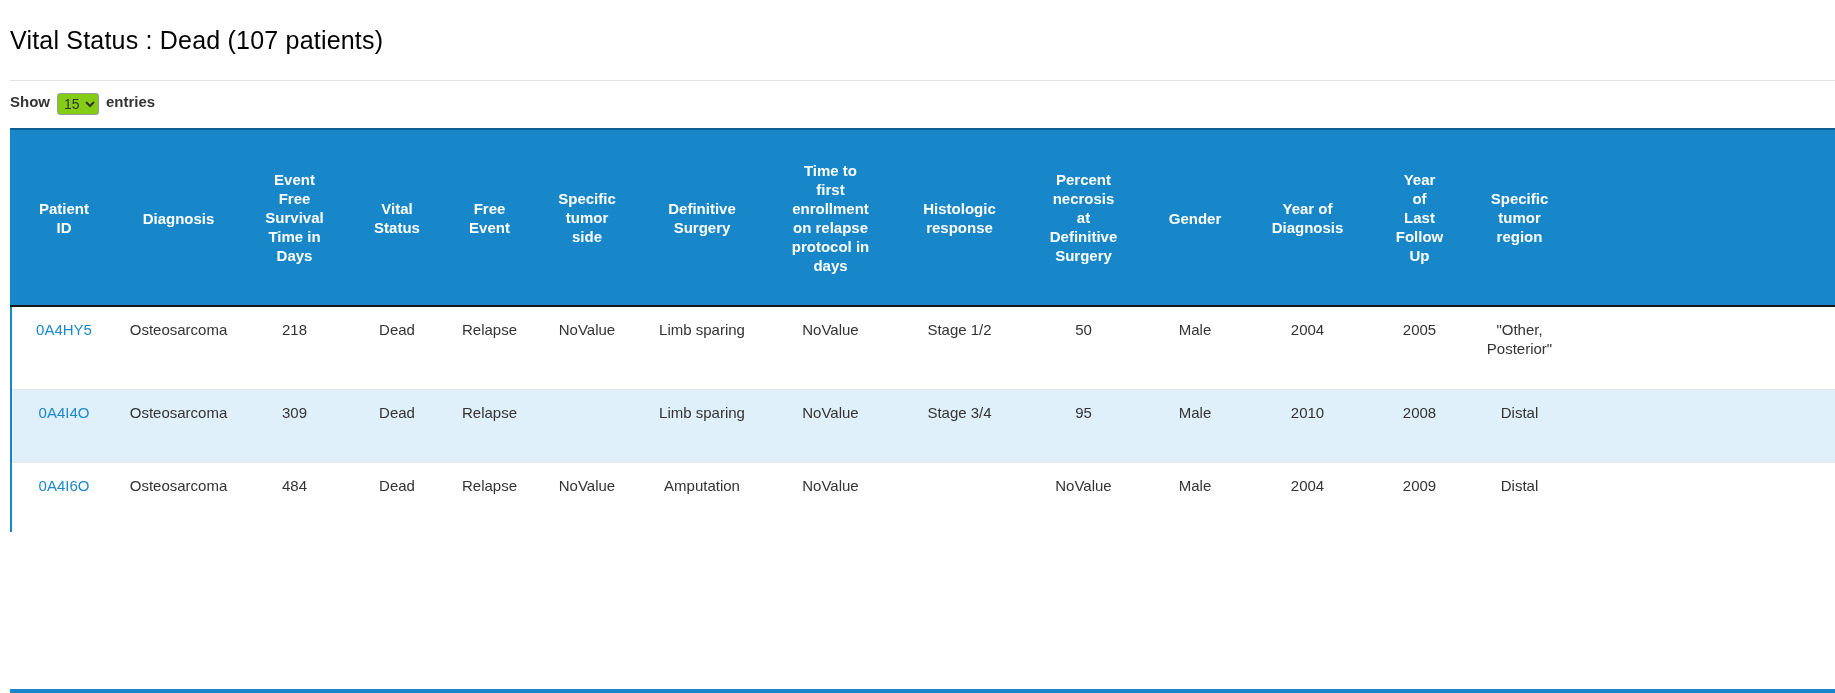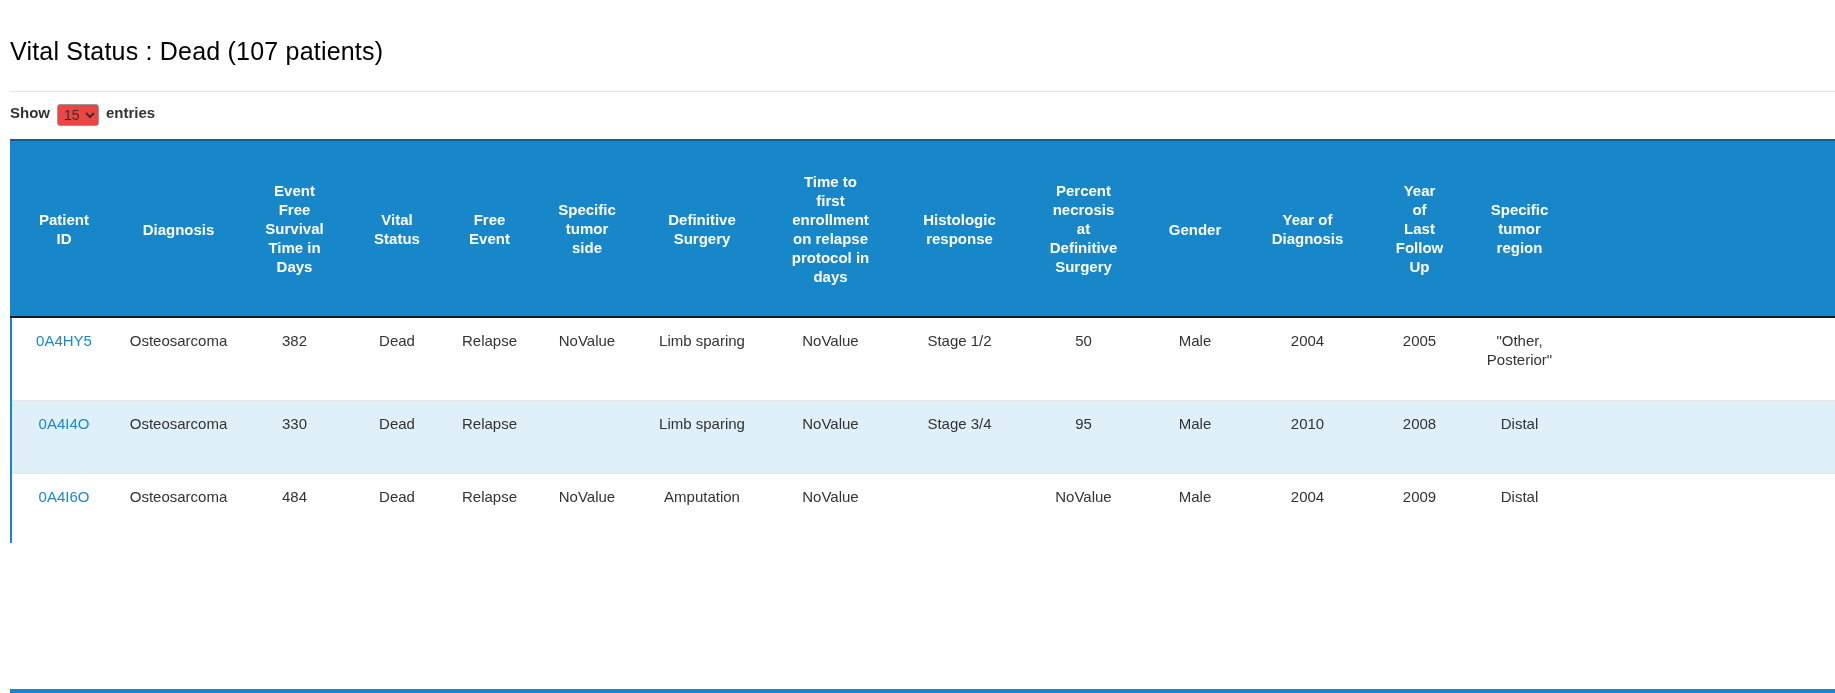--- a/index.html
+++ b/index.html
@@ -3,21 +3,21 @@
 <meta charset="utf-8">
 <style>
   * { box-sizing: border-box; margin: 0; padding: 0; }
   html, body { width: 1835px; height: 693px; overflow: hidden; }
   body {
     font-family: "Liberation Sans", sans-serif;
     background: #ffffff;
     color: #333;
     position: relative;
   }
-  .page { padding: 13px 0 0 10px; margin-top: 22px; }
+  .page { padding: 24px 0 0 10px; }
   .page-title {
     font-size: 25px;
     font-weight: 400;
     color: #000;
     letter-spacing: 0.2px;
     margin-top: 2px;
   }
   .divider {
     width: 1825px;
     border: 0;
@@ -32,21 +32,21 @@
     display: flex;
     align-items: flex-start;
   }
   .entries-bar select {
     margin: 0 7px;
     font-size: 14px;
     font-family: "Liberation Sans", sans-serif;
     padding: 1px 2px;
     border: 1px solid #999;
     border-radius: 3px;
-    background: #ef4444;
+    background: #84cc16;
     color: #333;
   }
   table.patients {
     margin-top: 13px;
     width: 1825px;
     border-collapse: collapse;
     table-layout: fixed;
     border-left: 2px solid #1787c9;
   }
   thead th {
@@ -154,38 +154,38 @@
         <th><span>Year of Diagnosis</span></th>
         <th><span>Year of Last Follow Up</span></th>
         <th><span>Specific tumor region</span></th>
         <th></th>
       </tr>
     </thead>
     <tbody>
       <tr>
         <td><a class="pid">0A4HY5</a></td>
         <td>Osteosarcoma</td>
-        <td>382</td>
+        <td>218</td>
         <td>Dead</td>
         <td>Relapse</td>
         <td>NoValue</td>
         <td>Limb sparing</td>
         <td>NoValue</td>
         <td>Stage 1/2</td>
         <td>50</td>
         <td>Male</td>
         <td>2004</td>
         <td>2005</td>
         <td>"Other, Posterior"</td>
         <td></td>
       </tr>
       <tr>
         <td><a class="pid">0A4I4O</a></td>
         <td>Osteosarcoma</td>
-        <td>330</td>
+        <td>309</td>
         <td>Dead</td>
         <td>Relapse</td>
         <td></td>
         <td>Limb sparing</td>
         <td>NoValue</td>
         <td>Stage 3/4</td>
         <td>95</td>
         <td>Male</td>
         <td>2010</td>
         <td>2008</td>

